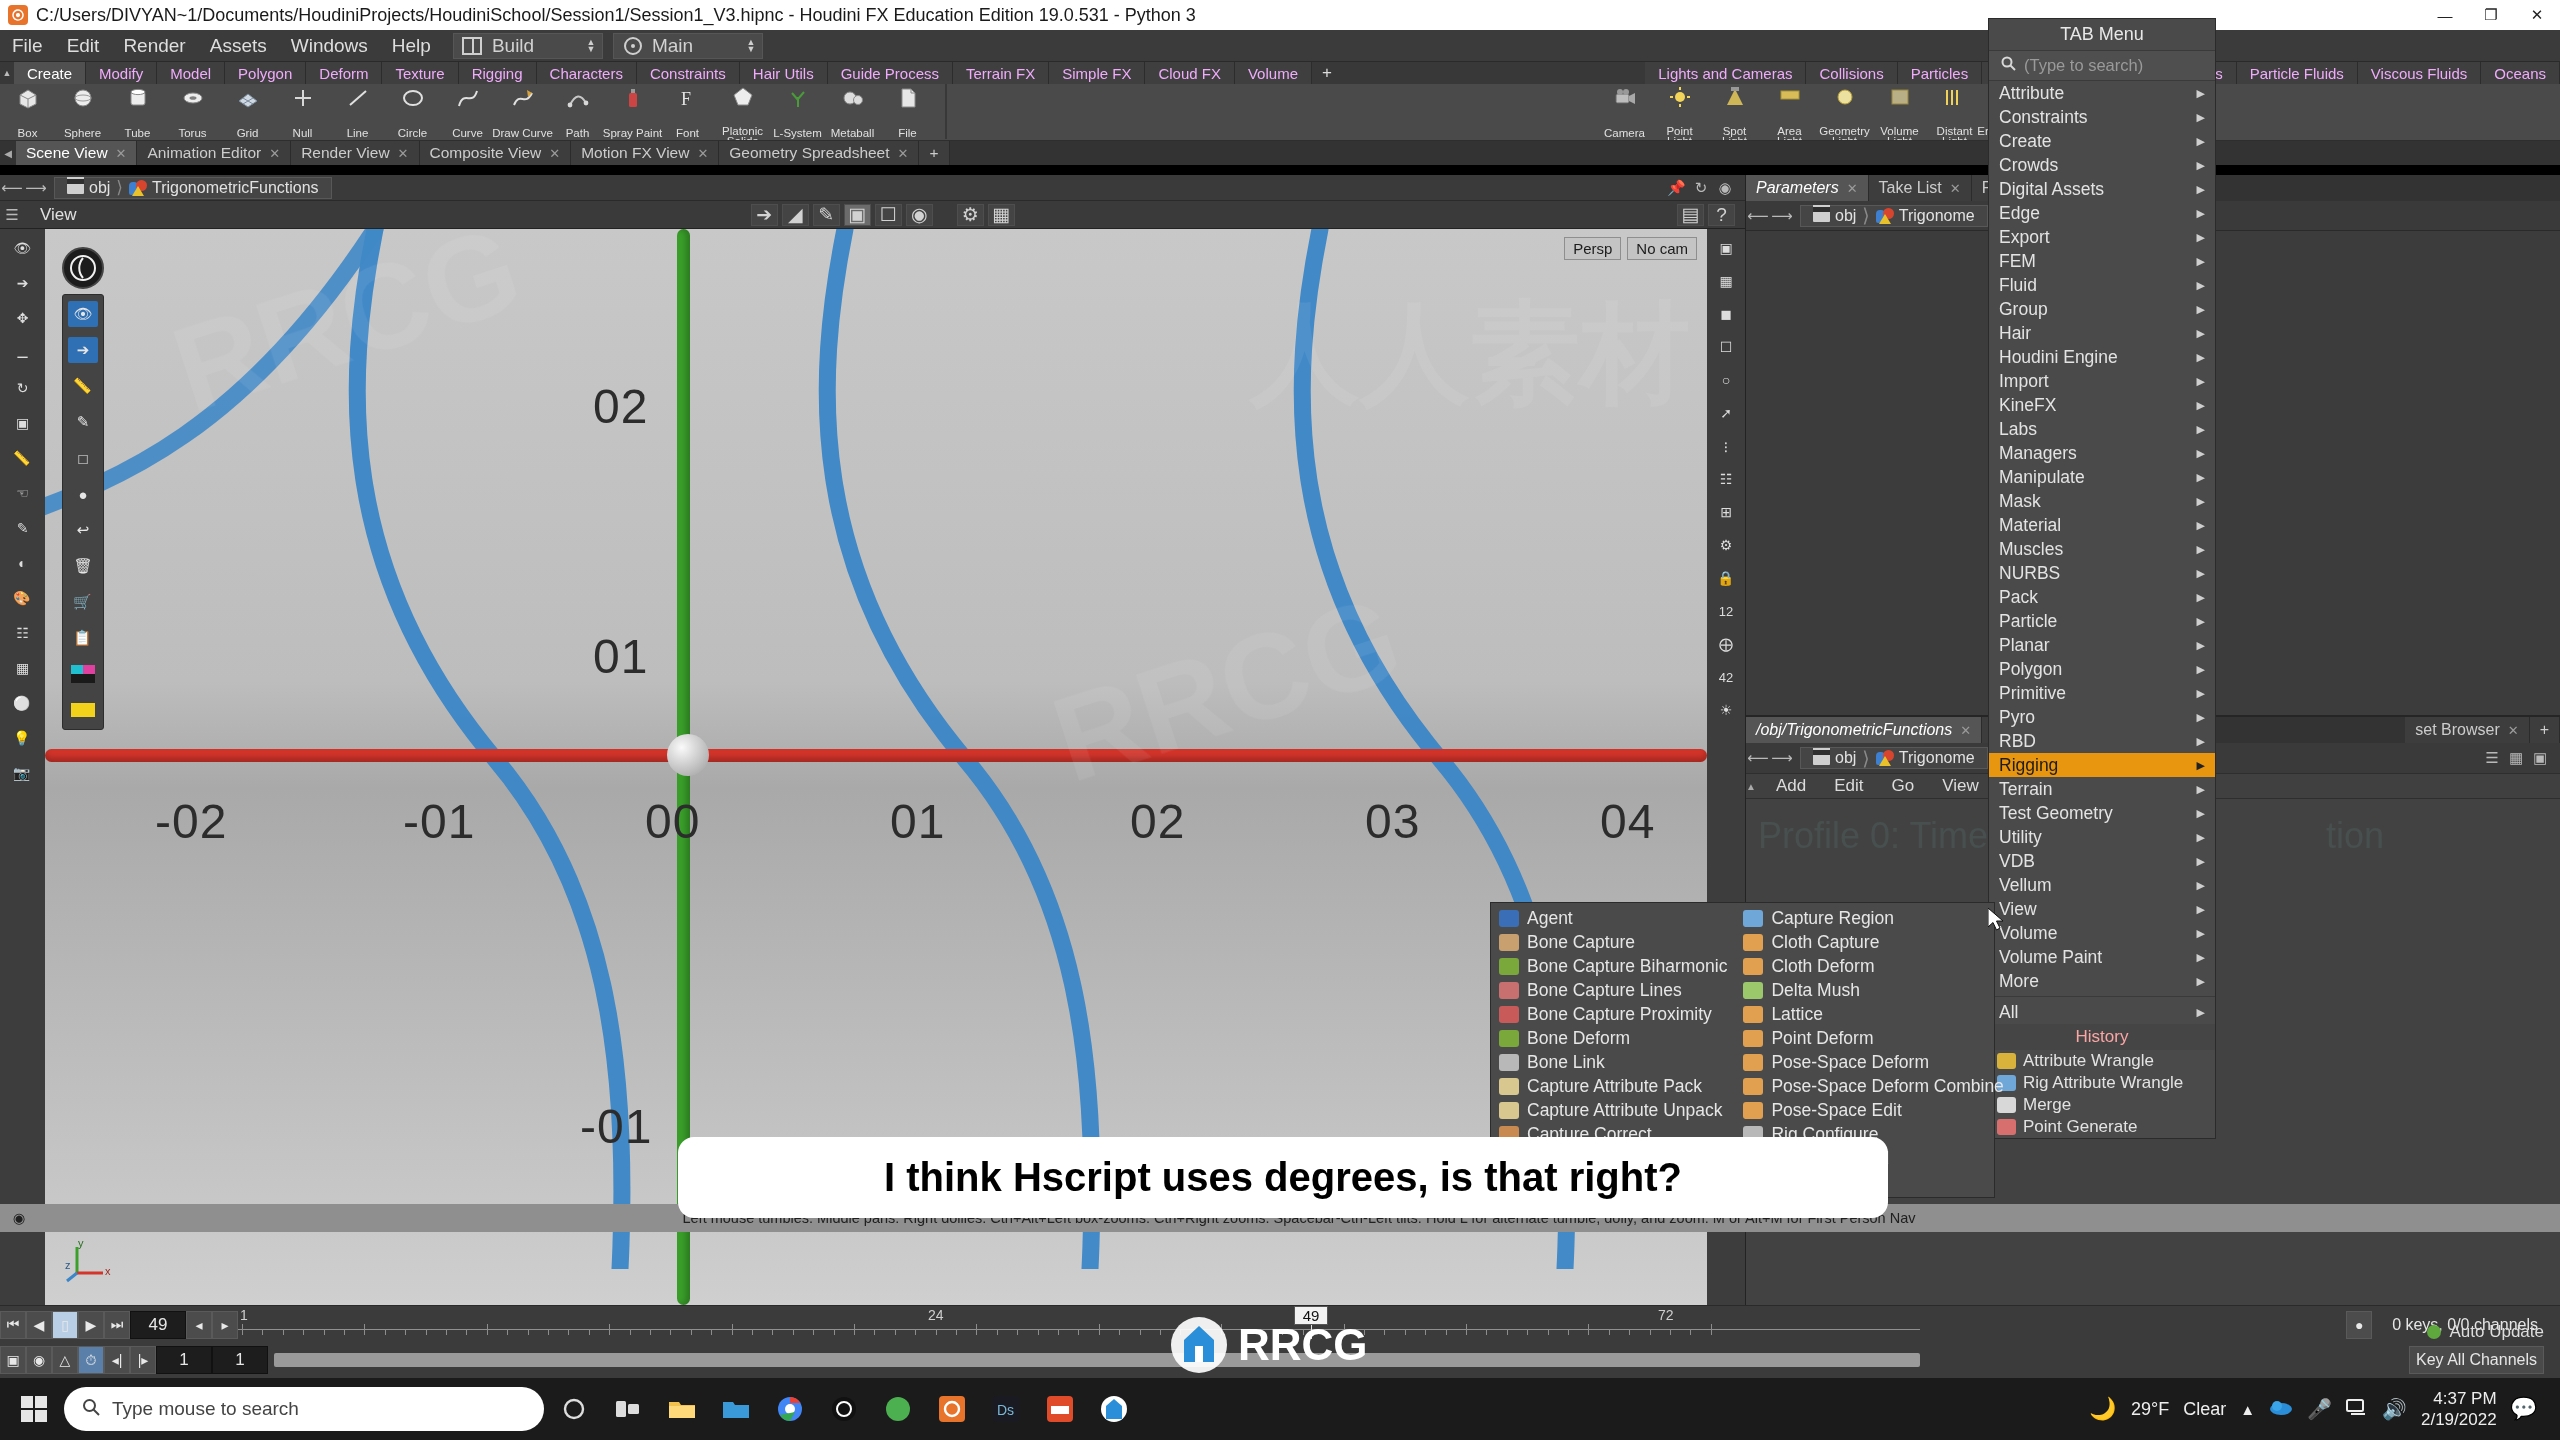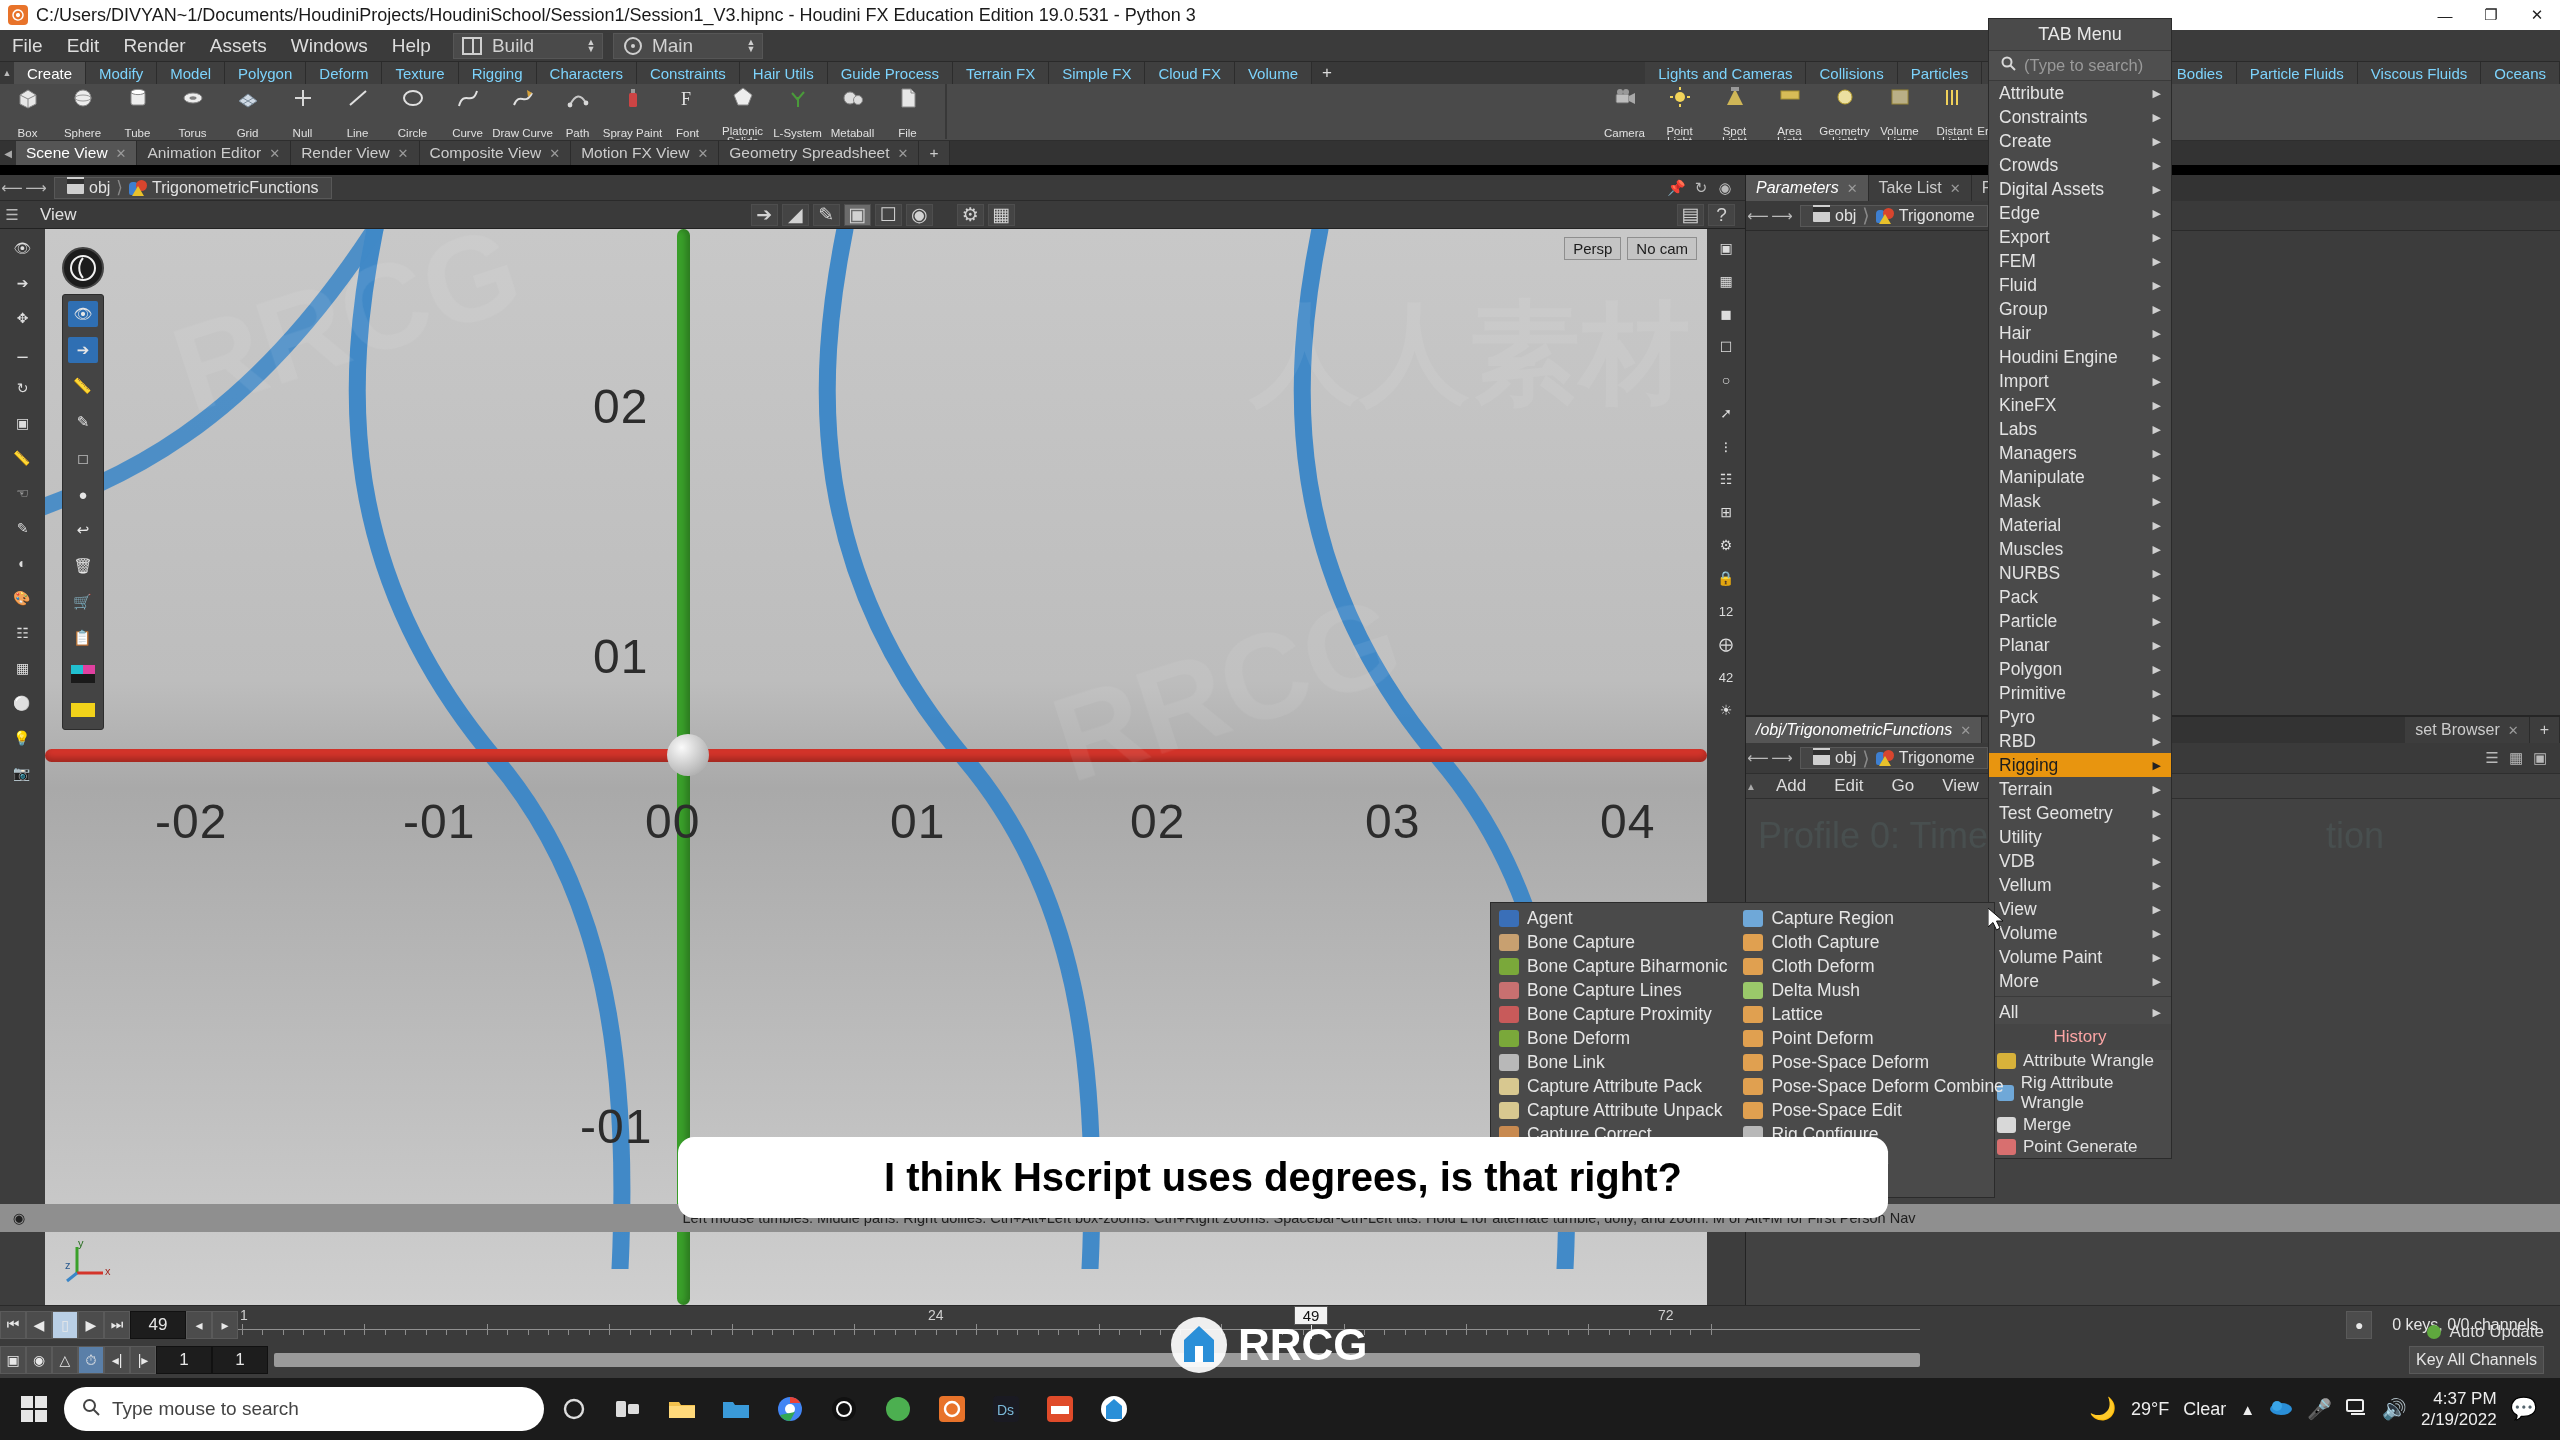--- a/index.html
+++ b/index.html
@@ -25,21 +25,21 @@
           color:#cfcfcf; font-size:9px; line-height:7px; margin-left:auto;}
   .icnbox { width:20px;height:18px;border:2px solid #cfcfcf; margin-left:4px; position:relative;}
   .icnbox:after{content:"";position:absolute;left:50%;top:0;bottom:0;width:2px;background:#cfcfcf;}
   .icncircle{width:18px;height:18px;border:2px solid #cfcfcf;border-radius:50%;margin-left:6px;position:relative;}
   .icncircle:after{content:"";position:absolute;left:5px;top:5px;width:4px;height:4px;background:#cfcfcf;border-radius:50%;}
 
   
   #shelftabs { height:22px; background:#383838; display:flex; align-items:stretch; font-size:15px; }
   #shelftabs .arrow { width:14px; display:flex;align-items:center;justify-content:center;color:#bbb;font-size:9px;}
   #shelftabs .st { padding:0 13px; display:flex;align-items:center; background:#3f3f3f;
-                   border-right:1px solid #2c2c2c; color:#7dd3fc; }
+                   border-right:1px solid #2c2c2c; color:#f0abfc; }
   #shelftabs .st.sel { background:#505050; color:#fff; }
   #shelftabs .plus { padding:0 10px; display:flex;align-items:center;font-size:17px;color:#ddd;}
 
   #shelfrow { height:57px; background:#4a4a4a; display:flex; align-items:flex-start; position:relative;
               border-bottom:1px solid #2e2e2e; overflow:hidden;}
   .tool { width:55px; height:55px; display:flex;flex-direction:column;align-items:center;
           justify-content:flex-start; padding-top:2px; }
   .tool .ti { width:26px;height:26px; display:flex;align-items:center;justify-content:center; }
   .tool .tl { font-size:11.5px; color:#e0e0e0; margin-top:18px; text-align:center; line-height:11px;
               white-space:nowrap; }
@@ -124,21 +124,21 @@
   #netpanel { position:absolute;left:0;right:0;top:540px;bottom:0;background:#3a3a3a;border-top:2px solid #252525;}
   #nettabs { height:26px;background:#333;display:flex;align-items:stretch;font-size:16px;}
   #netpath { height:30px;background:#3a3a3a;display:flex;align-items:center;}
   #netmenu { height:26px;background:#404040;display:flex;align-items:center;font-size:17px;
              border-top:1px solid #2e2e2e;border-bottom:1px solid #2e2e2e;}
   #netmenu .nm{padding:0 14px;color:#dcdcdc;}
   #netcanvas{position:absolute;left:0;right:0;top:82px;bottom:0;background:#424242;overflow:hidden;}
   .netghost{position:absolute;color:#4d5a5a;font-size:36px;opacity:.55;}
 
   
-  #tabmenu { position:absolute; left:1988px; top:18px; width:184px; background:#4a4a4a;
+  #tabmenu { position:absolute; left:1988px; top:18px; width:228px; background:#4a4a4a;
              border:1px solid #2b2b2b; z-index:60; font-size:17.5px; }
   #tabmenu .tmtitle { text-align:center; padding:5px 0; color:#e8e8e8; background:#4a4a4a;
              border-bottom:1px solid #3a3a3a; font-size:18px;}
   #tabsearch { display:flex;align-items:center;gap:8px;padding:4px 12px;background:#4f4f4f;
              border-bottom:1px solid #3a3a3a;}
   #tabsearch .ph { color:#9a9a9a; font-size:16.5px;}
   .tmitem { display:flex;align-items:center;justify-content:space-between;padding:1.5px 10px;
             color:#e3e3e3; }
   .tmitem.hl { background:#e8950f; color:#1d1d1d; }
   .tmitem .car { font-size:11px; color:#cfcfcf; }

